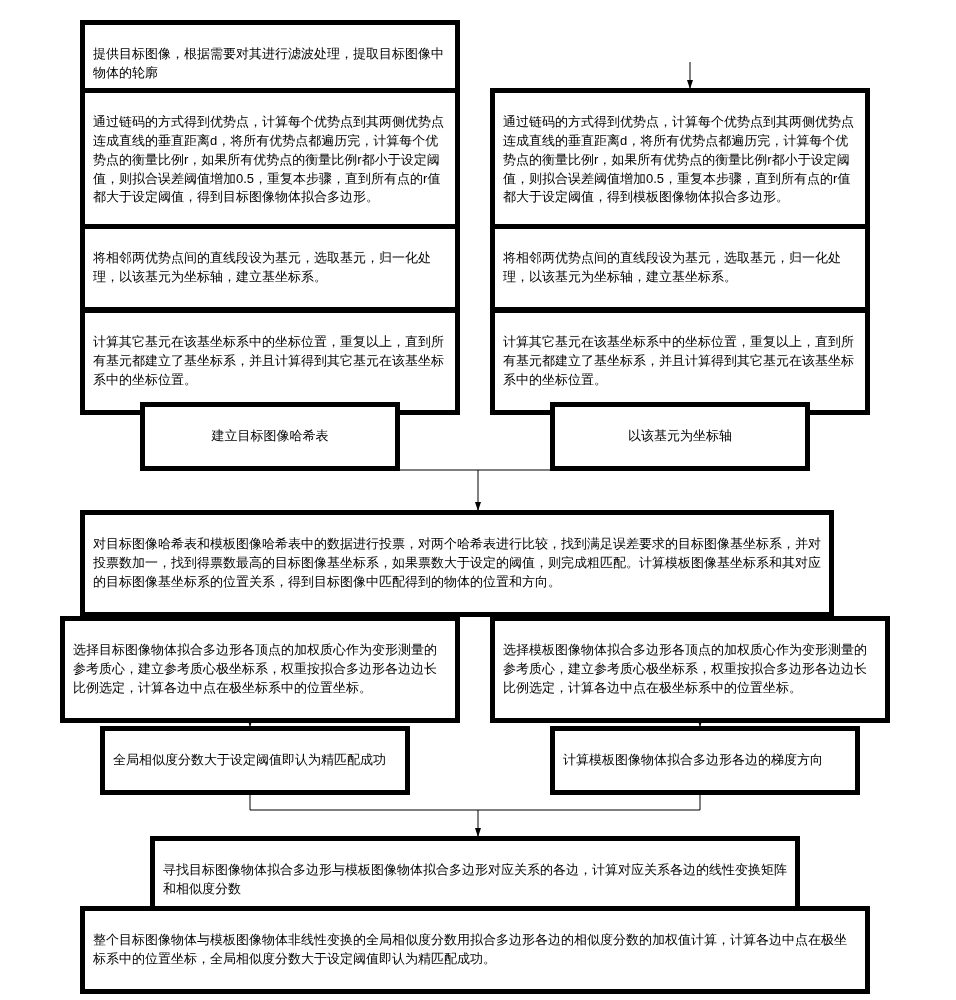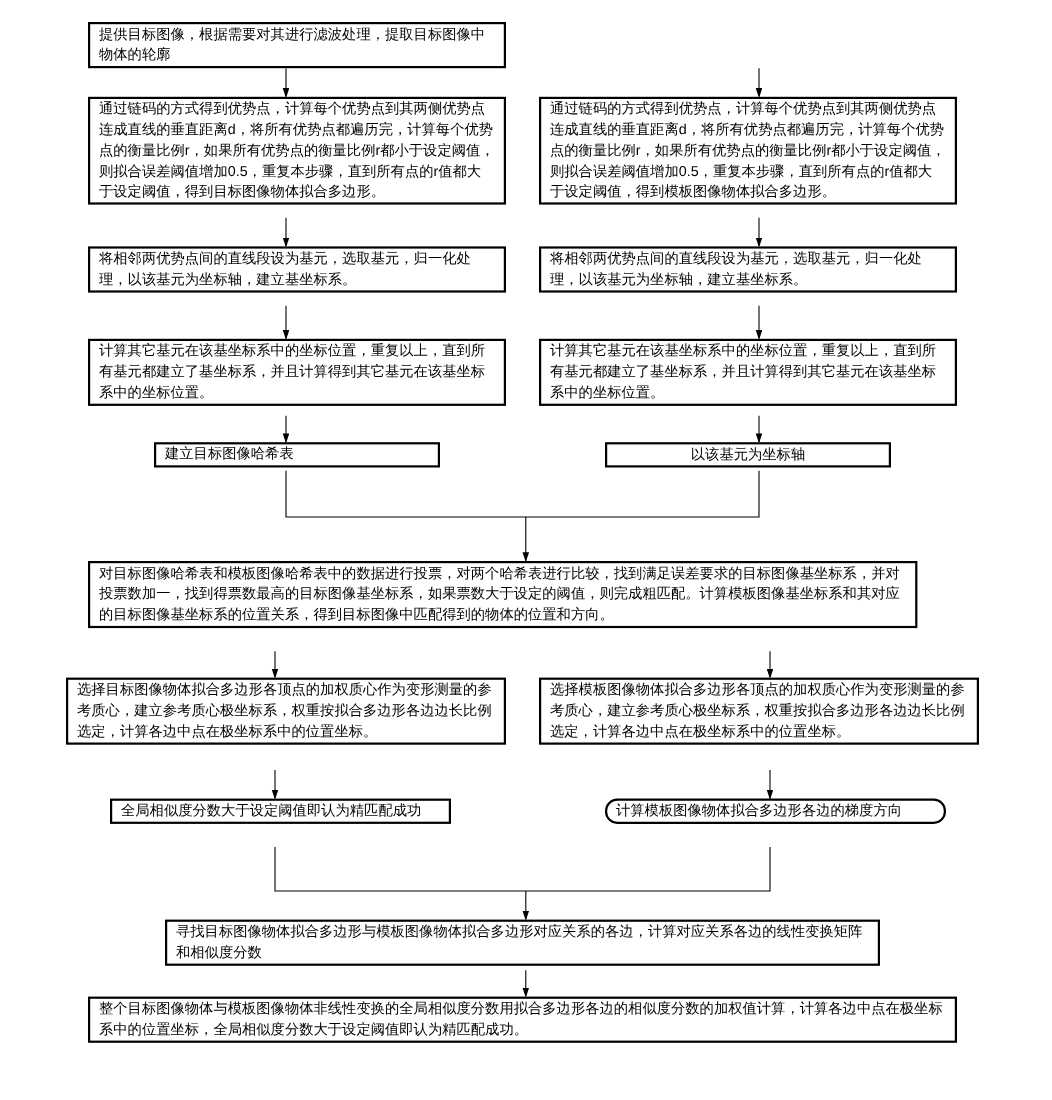--- a/index.html
+++ b/index.html
@@ -13,23 +13,23 @@
     color: #000;
   }
   .diagram {
     position: relative;
     width: 916px;
     height: 960px;
     margin: 0 auto;
   }
   .box {
     position: absolute;
-    border: 2px solid #000000;
+    border: 5px solid #000000;
     background: #fff;
-    padding: 0 8px;
+    padding: 20px 8px;
   }
   svg.arrows {
     position: absolute;
     top: 0; left: 0;
     width: 916px; height: 960px;
     pointer-events: none;
     z-index: 0;
   }
   .box { z-index: 1; }
 </style>
@@ -70,31 +70,31 @@
     <polyline points="680,750 680,790 458,790" fill="none" stroke="#000"></polyline>
     <line x1="458" y1="790" x2="458" y2="816" stroke="#000" marker-end="url(#ah)"></line>
 
     <line x1="458" y1="862" x2="458" y2="886" stroke="#000" marker-end="url(#ah)"></line>
   </svg>
 
   <div class="box" style="left:60px;  top:0;   width:380px;"><span>提供目标图像，根据需要对其进行滤波处理，提取目标图像中物体的轮廓</span></div>
   <div class="box" style="left:60px;  top:68px; width:380px;"><span>通过链码的方式得到优势点，计算每个优势点到其两侧优势点连成直线的垂直距离d，将所有优势点都遍历完，计算每个优势点的衡量比例r，如果所有优势点的衡量比例r都小于设定阈值，则拟合误差阈值增加0.5，重复本步骤，直到所有点的r值都大于设定阈值，得到目标图像物体拟合多边形。</span></div>
   <div class="box" style="left:60px;  top:204px;width:380px;"><span>将相邻两优势点间的直线段设为基元，选取基元，归一化处理，以该基元为坐标轴，建立基坐标系。</span></div>
   <div class="box" style="left:60px;  top:288px;width:380px;"><span>计算其它基元在该基坐标系中的坐标位置，重复以上，直到所有基元都建立了基坐标系，并且计算得到其它基元在该基坐标系中的坐标位置。</span></div>
-  <div class="box" style="left:120px; top:382px;width:260px; text-align:left;font-family:Liberation Mono, monospace;"><span>建立目标图像哈希表</span></div>
+  <div class="box" style="left:120px; top:382px;width:260px; text-align:center;"><span>建立目标图像哈希表</span></div>
 
   <div class="box" style="left:470px; top:68px; width:380px;"><span>通过链码的方式得到优势点，计算每个优势点到其两侧优势点连成直线的垂直距离d，将所有优势点都遍历完，计算每个优势点的衡量比例r，如果所有优势点的衡量比例r都小于设定阈值，则拟合误差阈值增加0.5，重复本步骤，直到所有点的r值都大于设定阈值，得到模板图像物体拟合多边形。</span></div>
   <div class="box" style="left:470px; top:204px;width:380px;"><span>将相邻两优势点间的直线段设为基元，选取基元，归一化处理，以该基元为坐标轴，建立基坐标系。</span></div>
   <div class="box" style="left:470px; top:288px;width:380px;"><span>计算其它基元在该基坐标系中的坐标位置，重复以上，直到所有基元都建立了基坐标系，并且计算得到其它基元在该基坐标系中的坐标位置。</span></div>
   <div class="box" style="left:530px; top:382px;width:260px; text-align:center;"><span>以该基元为坐标轴</span></div>
 
   <div class="box" style="left:60px; top:490px; width:754px;"><span>对目标图像哈希表和模板图像哈希表中的数据进行投票，对两个哈希表进行比较，找到满足误差要求的目标图像基坐标系，并对投票数加一，找到得票数最高的目标图像基坐标系，如果票数大于设定的阈值，则完成粗匹配。计算模板图像基坐标系和其对应的目标图像基坐标系的位置关系，得到目标图像中匹配得到的物体的位置和方向。</span></div>
 
   <div class="box" style="left:40px;  top:596px; width:400px;"><span>选择目标图像物体拟合多边形各顶点的加权质心作为变形测量的参考质心，建立参考质心极坐标系，权重按拟合多边形各边边长比例选定，计算各边中点在极坐标系中的位置坐标。</span></div>
   <div class="box" style="left:80px;  top:706px; width:310px;"><span>全局相似度分数大于设定阈值即认为精匹配成功</span></div>
 
   <div class="box" style="left:470px; top:596px; width:400px;"><span>选择模板图像物体拟合多边形各顶点的加权质心作为变形测量的参考质心，建立参考质心极坐标系，权重按拟合多边形各边边长比例选定，计算各边中点在极坐标系中的位置坐标。</span></div>
-  <div class="box" style="left:530px; top:706px; width:310px;border-radius:11px;"><span>计算模板图像物体拟合多边形各边的梯度方向</span></div>
+  <div class="box" style="left:530px; top:706px; width:310px;"><span>计算模板图像物体拟合多边形各边的梯度方向</span></div>
 
   <div class="box" style="left:130px; top:816px; width:650px;"><span>寻找目标图像物体拟合多边形与模板图像物体拟合多边形对应关系的各边，计算对应关系各边的线性变换矩阵和相似度分数</span></div>
   <div class="box" style="left:60px;  top:886px; width:790px;"><span>整个目标图像物体与模板图像物体非线性变换的全局相似度分数用拟合多边形各边的相似度分数的加权值计算，计算各边中点在极坐标系中的位置坐标，全局相似度分数大于设定阈值即认为精匹配成功。</span></div>
 
 </div>
 
 </body></html>

